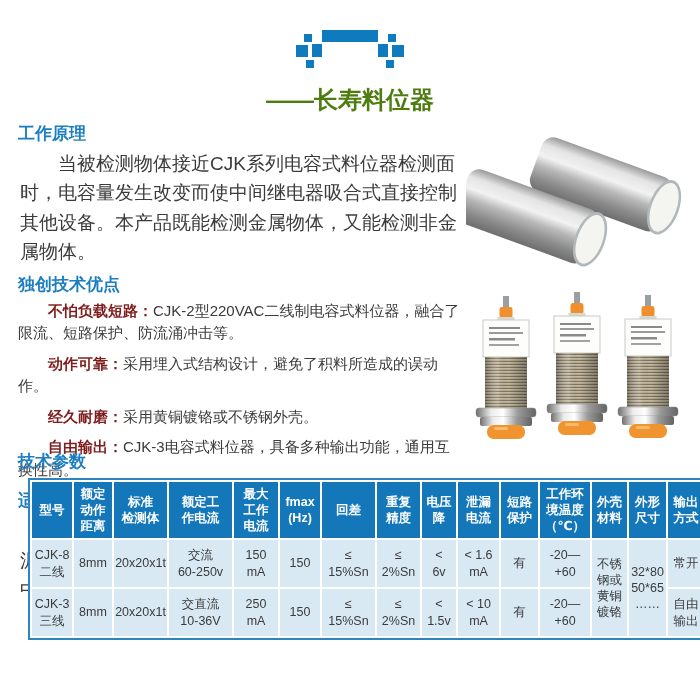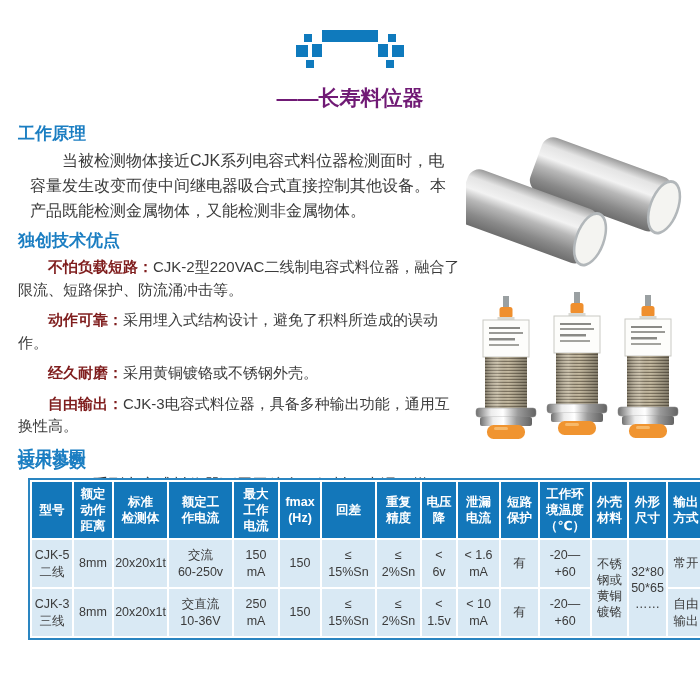--- a/index.html
+++ b/index.html
@@ -19,29 +19,29 @@
   .px-l0 { width:10px; height:13px; left:-10px; top:14px; }
   .px-l1 { width:8px;  height:8px;  left:-18px; top:4px;  }
   .px-l2 { width:12px; height:12px; left:-26px; top:15px; }
   .px-l3 { width:8px;  height:8px;  left:-16px; top:30px; }
   .px-r0 { width:10px; height:13px; right:-10px; top:14px; }
   .px-r1 { width:8px;  height:8px;  right:-18px; top:4px;  }
   .px-r2 { width:12px; height:12px; right:-26px; top:15px; }
   .px-r3 { width:8px;  height:8px;  right:-16px; top:30px; }
 
   .subtitle { position:absolute; top:84px; left:0; width:100%; text-align:center;
-              font-size:21px; font-weight:bold; color:#701a75; }
+              font-size:24px; font-weight:bold; color:#4d7c0f; }
 
   
   .content { position:absolute; top:118px; left:18px; width:668px; display:flex; }
   .left-col { width:444px; flex:0 0 444px; }
   .right-col { flex:1; padding-left:4px; }
 
   h2.sec { color:#1b7ec2; font-size:17px; font-weight:bold; margin:4px 0 4px; }
-  p.body { font-size:16px; line-height:1.55; margin:2px 12px 6px; text-indent:2em; }
+  p.body { font-size:19px; line-height:1.55; margin:2px 2px 6px; text-indent:2em; }
   p.feature { font-size:15px; line-height:1.5; margin:0 0 8px; text-indent:2em; }
   .red { color:#7f1d1d; font-weight:bold; }
 
   .photo { display:block; }
   .photo-1 { margin-top:16px; }
   .photo-2 { margin-top:14px; }
 
   
   .params { position:absolute; top:446px; left:18px; width:664px; }
   table.spec {
@@ -215,21 +215,21 @@
           <th>外壳
 材料</th>
           <th>外形
 尺寸</th>
           <th>输出
 方式</th>
         </tr>
       </thead>
       <tbody>
         <tr>
-          <td>CJK-5
+          <td>CJK-8
 二线</td>
           <td>8mm</td>
           <td>20x20x1t</td>
           <td>交流
 60-250v</td>
           <td>150
 mA</td>
           <td>150</td>
           <td>≤
 15%Sn</td>

